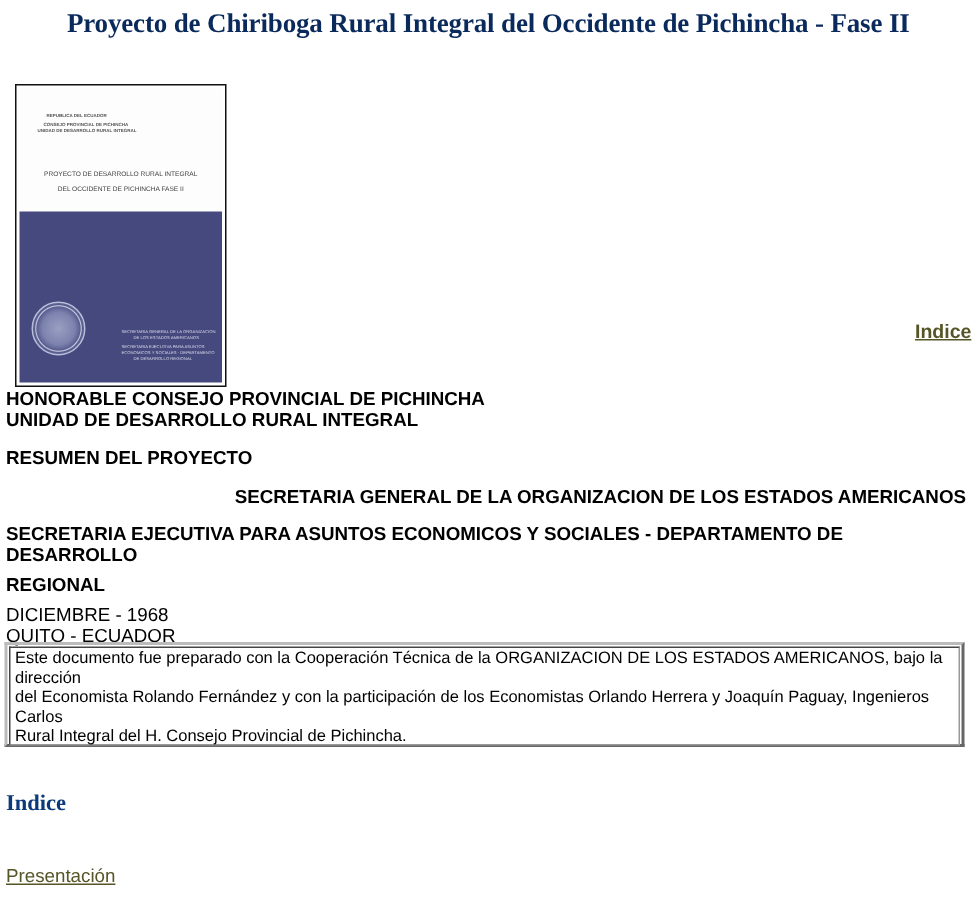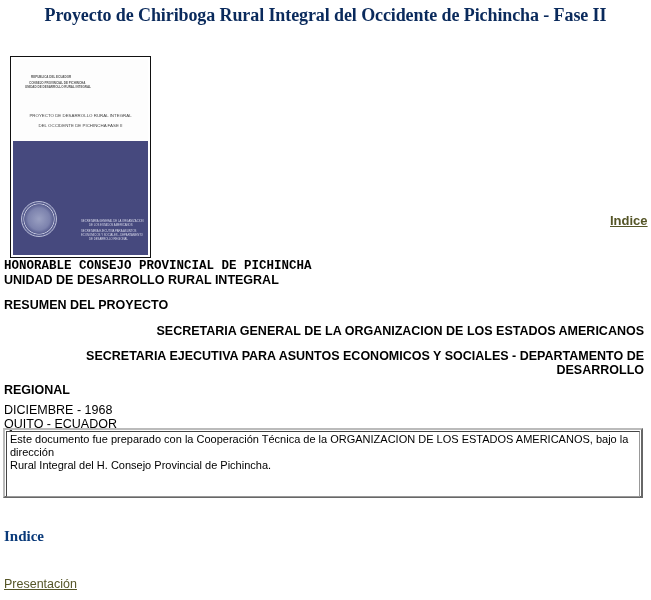--- a/index.html
+++ b/index.html
@@ -64,31 +64,32 @@
     <div class="cover-org" style="top:78px;">SECRETARIA GENERAL DE LA ORGANIZACION</div>
     <div class="cover-org" style="top:82px; left:76px;">DE LOS ESTADOS AMERICANOS</div>
     <div class="cover-org" style="top:88px;">SECRETARIA EJECUTIVA PARA ASUNTOS</div>
     <div class="cover-org" style="top:92px;">ECONOMICOS Y SOCIALES - DEPARTAMENTO</div>
     <div class="cover-org" style="top:96px; left:76px;">DE DESARROLLO REGIONAL</div>
   </div>
 </div>
 
 <a class="indice-link">Indice</a>
 
-<div class="hdr" style="top:259px;font-family:Liberation Mono, monospace;">HONORABLE CONSEJO PROVINCIAL DE PICHINCHA</div>
+<div class="hdr" style="top:259px;">HONORABLE CONSEJO PROVINCIAL DE PICHINCHA</div>
 <div class="hdr" style="top:273px;">UNIDAD DE DESARROLLO RURAL INTEGRAL</div>
 <div class="hdr" style="top:298px;">RESUMEN DEL PROYECTO</div>
 <div class="hdr" style="top:324px;text-align:right;">SECRETARIA GENERAL DE LA ORGANIZACION DE LOS ESTADOS AMERICANOS</div>
-<div class="hdr" style="top:349px;text-align:right;">SECRETARIA EJECUTIVA PARA ASUNTOS ECONOMICOS Y SOCIALES - DEPARTAMENTO DE DESARROLLO</div>
+<div class="hdr" style="top:349px;">SECRETARIA EJECUTIVA PARA ASUNTOS ECONOMICOS Y SOCIALES - DEPARTAMENTO DE DESARROLLO</div>
 <div class="hdr" style="top:383px;">REGIONAL</div>
 <div class="plain" style="top:389px;margin-top:28px;">QUITO - ECUADOR</div>
 <div class="plain" style="top:403px;">DICIEMBRE - 1968</div>
 
 <div class="box">
   <div class="box-inner">
     <div>Este documento fue preparado con la Cooperación Técnica de la ORGANIZACION DE LOS ESTADOS AMERICANOS, bajo la dirección</div>
+    <div>del Economista Rolando Fernández y con la participación de los Economistas Orlando Herrera y Joaquín Paguay, Ingenieros Carlos</div>
     <div>Rural Integral del H. Consejo Provincial de Pichincha.</div>
   </div>
 </div>
 
 <div class="sec-title">Indice</div>
 
 <a class="pres-link">Presentación</a>
 
 </body></html>

